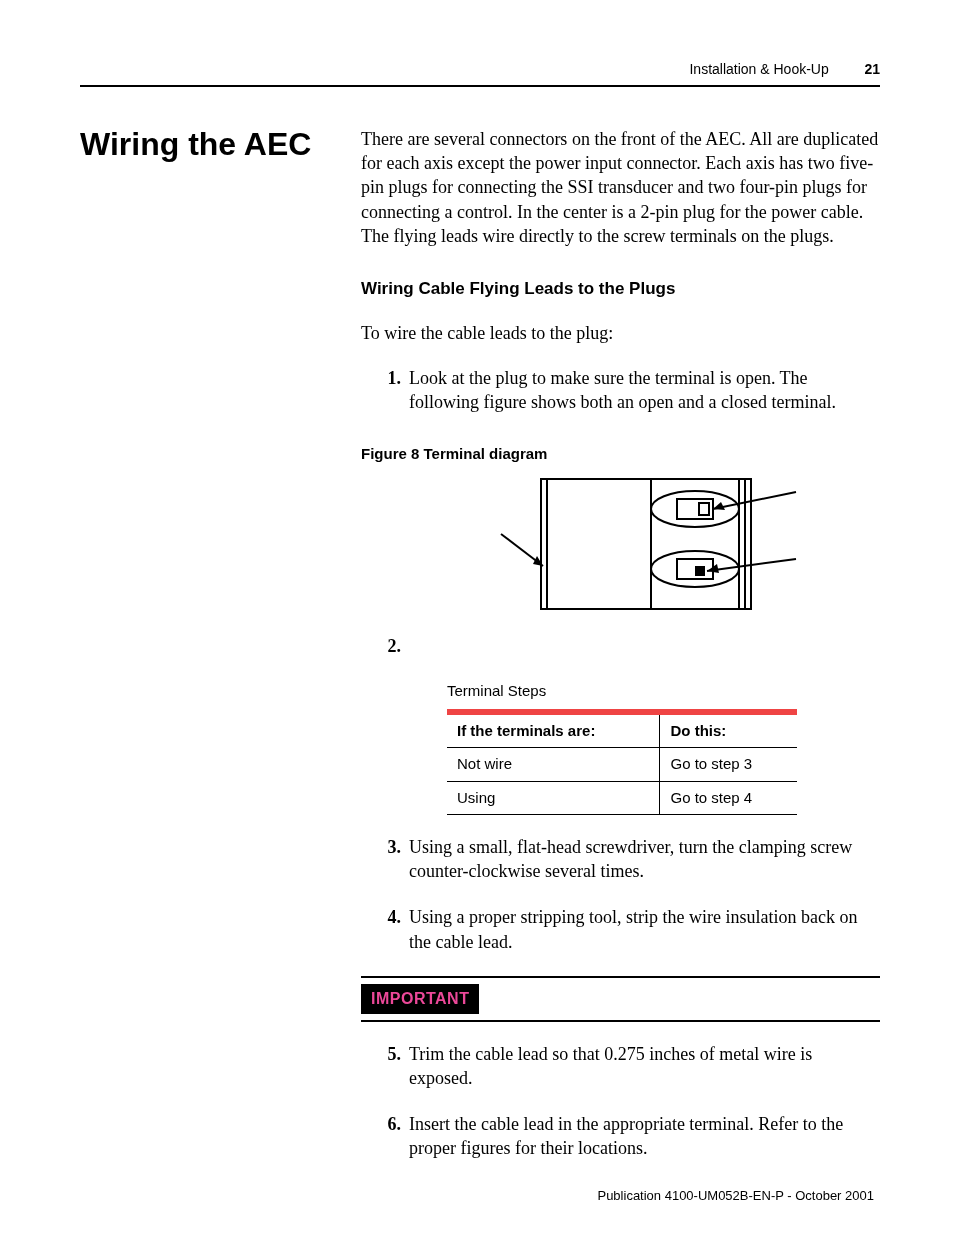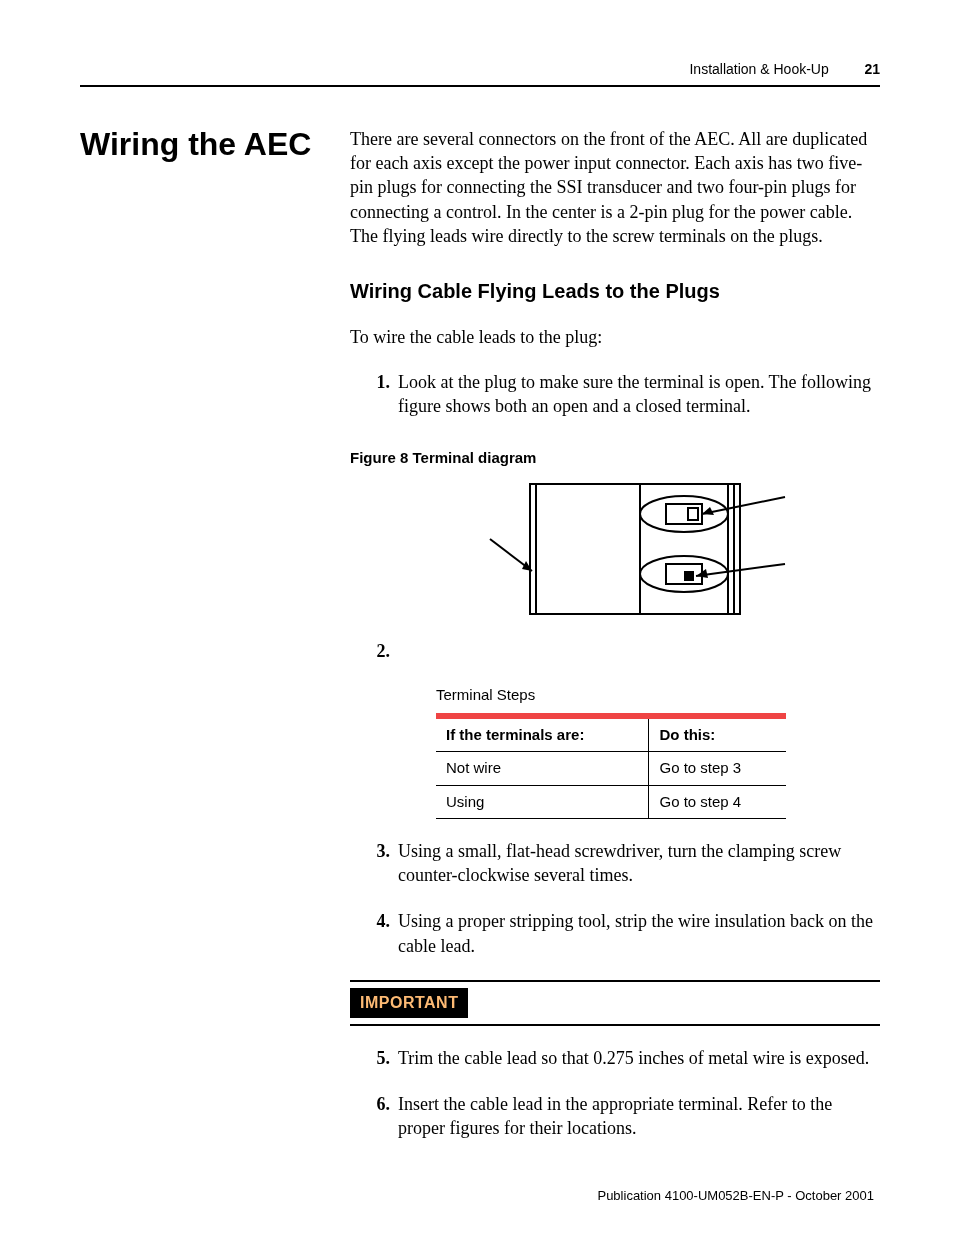--- a/index.html
+++ b/index.html
@@ -44,28 +44,29 @@
   }
   .side-heading {
     font-family: Arial, Helvetica, sans-serif;
     font-weight: bold;
     font-size: 32px;
     line-height: 1.1;
     margin: 0;
   }
   .main {
     flex: 1;
+    margin-left: 11px;
   }
   .para {
     margin: 0 0 30px 0;
   }
   .subheading {
     font-family: Arial, Helvetica, sans-serif;
     font-weight: bold;
-    font-size: 20px;
+    font-size: 17px;
     margin: 30px 0 20px 0;
   }
   .lead-in {
     margin: 0 0 20px 0;
   }
   ol.steps {
     list-style: none;
     padding: 0;
     margin: 0;
   }
@@ -128,21 +129,21 @@
   }
   .important-block {
     margin: 10px 0 20px 0;
     border-top: 2px solid #000;
     border-bottom: 2px solid #000;
     padding: 6px 0;
   }
   .important-label {
     display: inline-block;
     background: #000;
-    color: #fdba74;
+    color: #ec4899;
     font-family: Arial, Helvetica, sans-serif;
     font-weight: bold;
     font-size: 16px;
     padding: 4px 10px;
     letter-spacing: 0.5px;
   }
   .footer {
     position: absolute;
     right: 80px;
     bottom: 30px;

